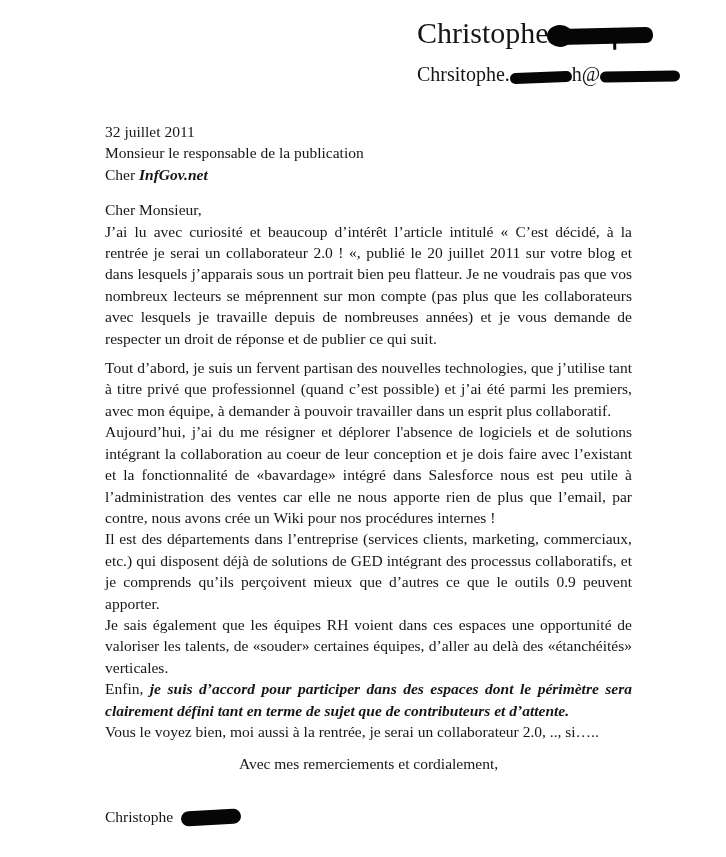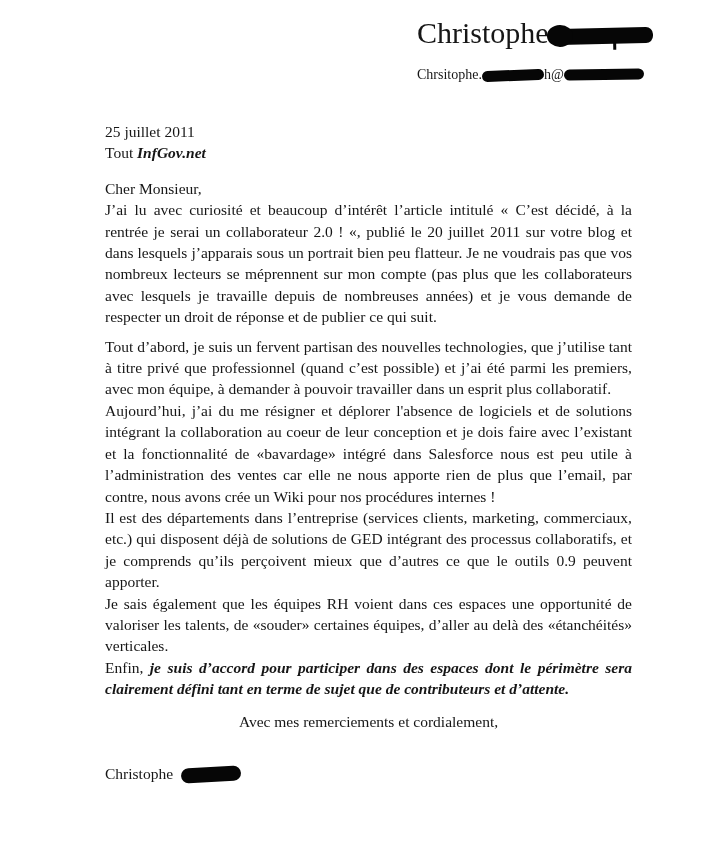--- a/index.html
+++ b/index.html
@@ -20,21 +20,21 @@
     left: 417px;
     white-space: nowrap;
   }
   .sender-name {
     font-size: 30px;
     line-height: 34px;
     font-weight: normal;
   }
   .sender-email {
     margin-top: 15px;
-    font-size: 14px;
+    font-size: 20px;
     line-height: 19px;
   }
 
   
   .blob {
     display: inline-block;
     background: #060606;
     vertical-align: baseline;
   }
   .blob-surname {
@@ -109,36 +109,38 @@
     <div class="sender-name">
       <span>Christophe</span><span class="blob blob-surname"></span>
     </div>
     <div class="sender-email">
       <span>Chrsitophe.</span><span class="blob blob-email-1"></span><span>h@</span><span class="blob blob-email-2"></span>
     </div>
   </div>
 
   <div class="content">
 
-    <p class="date-line">25 juillet 2011</p>
+    <p class="date-line">32 juillet 2011</p>
 
     <div class="recipient">
-      <p><span>Tout </span><span class="bold">InfGov.net</span></p>
+      <p>Monsieur le responsable de la publication</p>
+      <p><span>Cher </span><span class="bold">InfGov.net</span></p>
     </div>
 
     <p class="salutation">Cher Monsieur,</p>
 
     <p class="para para-first">J’ai lu avec curiosité et beaucoup d’intérêt l’article intitulé « C’est décidé, à la rentrée je serai un collaborateur 2.0 ! «, publié le 20 juillet 2011 sur votre blog et dans lesquels j’apparais sous un portrait bien peu flatteur.  Je ne voudrais pas que vos nombreux lecteurs se méprennent sur mon compte (pas plus que les collaborateurs avec lesquels je travaille depuis de nombreuses années) et je vous demande de respecter un droit de réponse et de publier ce qui suit.</p>
 
     <p class="para">Tout d’abord, je suis un fervent partisan des nouvelles technologies, que j’utilise tant à titre privé que professionnel (quand c’est possible) et j’ai été parmi les premiers, avec mon équipe, à demander à pouvoir travailler dans un esprit plus collaboratif.</p>
     <p class="para">Aujourd’hui, j’ai du me résigner et déplorer l'absence de logiciels et de solutions intégrant la collaboration au coeur de leur conception et je dois faire avec l’existant et la fonctionnalité de «bavardage» intégré dans Salesforce nous est peu utile à l’administration des ventes car elle ne nous apporte rien de plus que l’email, par contre, nous avons crée un Wiki pour nos procédures internes !</p>
     <p class="para">Il est des départements dans l’entreprise (services clients, marketing, commerciaux, etc.) qui disposent déjà de solutions de GED intégrant des processus collaboratifs, et je comprends qu’ils perçoivent mieux que d’autres ce que le outils 0.9 peuvent apporter.</p>
     <p class="para">Je sais également que les équipes RH voient dans ces espaces une opportunité de valoriser les talents, de «souder» certaines équipes, d’aller au delà des «étanchéités» verticales.</p>
 
     <p class="para"><span>Enfin, </span><span class="bold">je suis d’accord pour participer dans des espaces dont le périmètre sera clairement défini tant en terme de sujet que de contributeurs et d’attente.</span></p>
 
+    <p class="para">Vous le voyez bien, moi aussi à la rentrée, je serai un collaborateur 2.0, .., si…..</p>
 
     <p class="closing">Avec mes remerciements et cordialement,</p>
 
     <p class="signature-line"><span>Christophe</span><span class="blob blob-signature"></span></p>
 
   </div>
 </div>
 
 </body></html>

